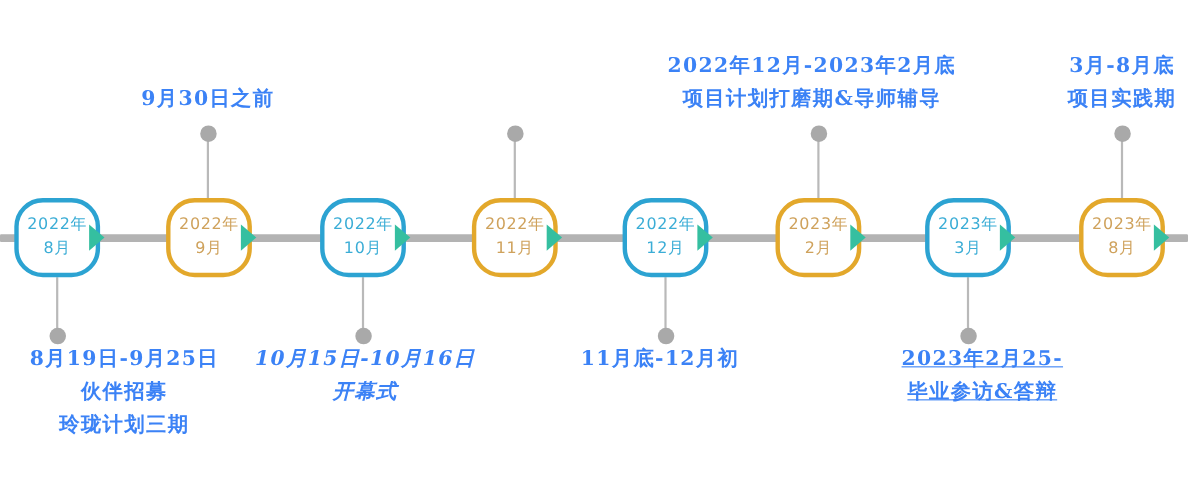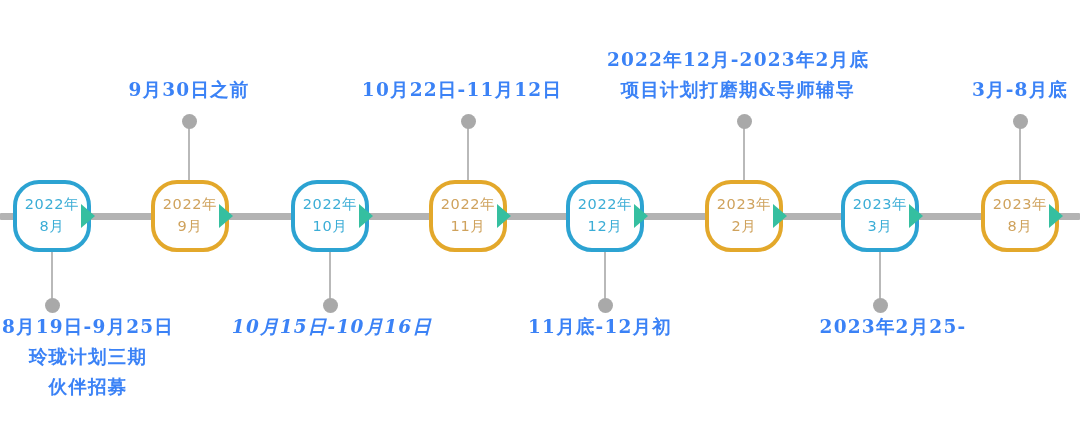--- a/index.html
+++ b/index.html
@@ -189,38 +189,40 @@
         <span class="nl">2023年</span>
         <span class="nl">8月</span>
       </div>
       <div class="arrow" style="left: 1049px;"></div>
     </div>
   <div id="captions-layer">
       <div class="caption top" style="left: 189px;">
         <span class="cl">9月30日之前</span>
       </div>
       <div class="caption top" style="left: 462px;">
-        <span class="cl">10月22日-11月12日</span>
       </div>
       <div class="caption top" style="left: 738px;">
         <span class="cl">2022年12月-2023年2月底</span>
         <span class="cl">项目计划打磨期&amp;导师辅导</span>
       </div>
       <div class="caption top" style="left: 1000px; margin-left: 20px;">
         <span class="cl">3月-8月底</span>
-      </div>
-      <div class="caption bottom" style="left: 88px;">
+        <span class="cl">项目实践期</span>
+      </div>
+      <div class="caption bottom" style="left: 113px;">
         <span class="cl">8月19日-9月25日</span>
+        <span class="cl">伙伴招募</span>
         <span class="cl">玲珑计划三期</span>
-        <span class="cl">伙伴招募</span>
       </div>
       <div class="caption bottom" style="left: 332px; font-style: italic;">
         <span class="cl">10月15日-10月16日</span>
+        <span class="cl">开幕式</span>
       </div>
       <div class="caption bottom" style="left: 600px;">
         <span class="cl">11月底-12月初</span>
       </div>
-      <div class="caption bottom" style="left: 893px;">
+      <div class="caption bottom" style="left: 893px; text-decoration: underline;">
         <span class="cl">2023年2月25-</span>
+        <span class="cl">毕业参访&amp;答辩</span>
       </div>
     </div>
 
 </div>
 
 </body></html>

